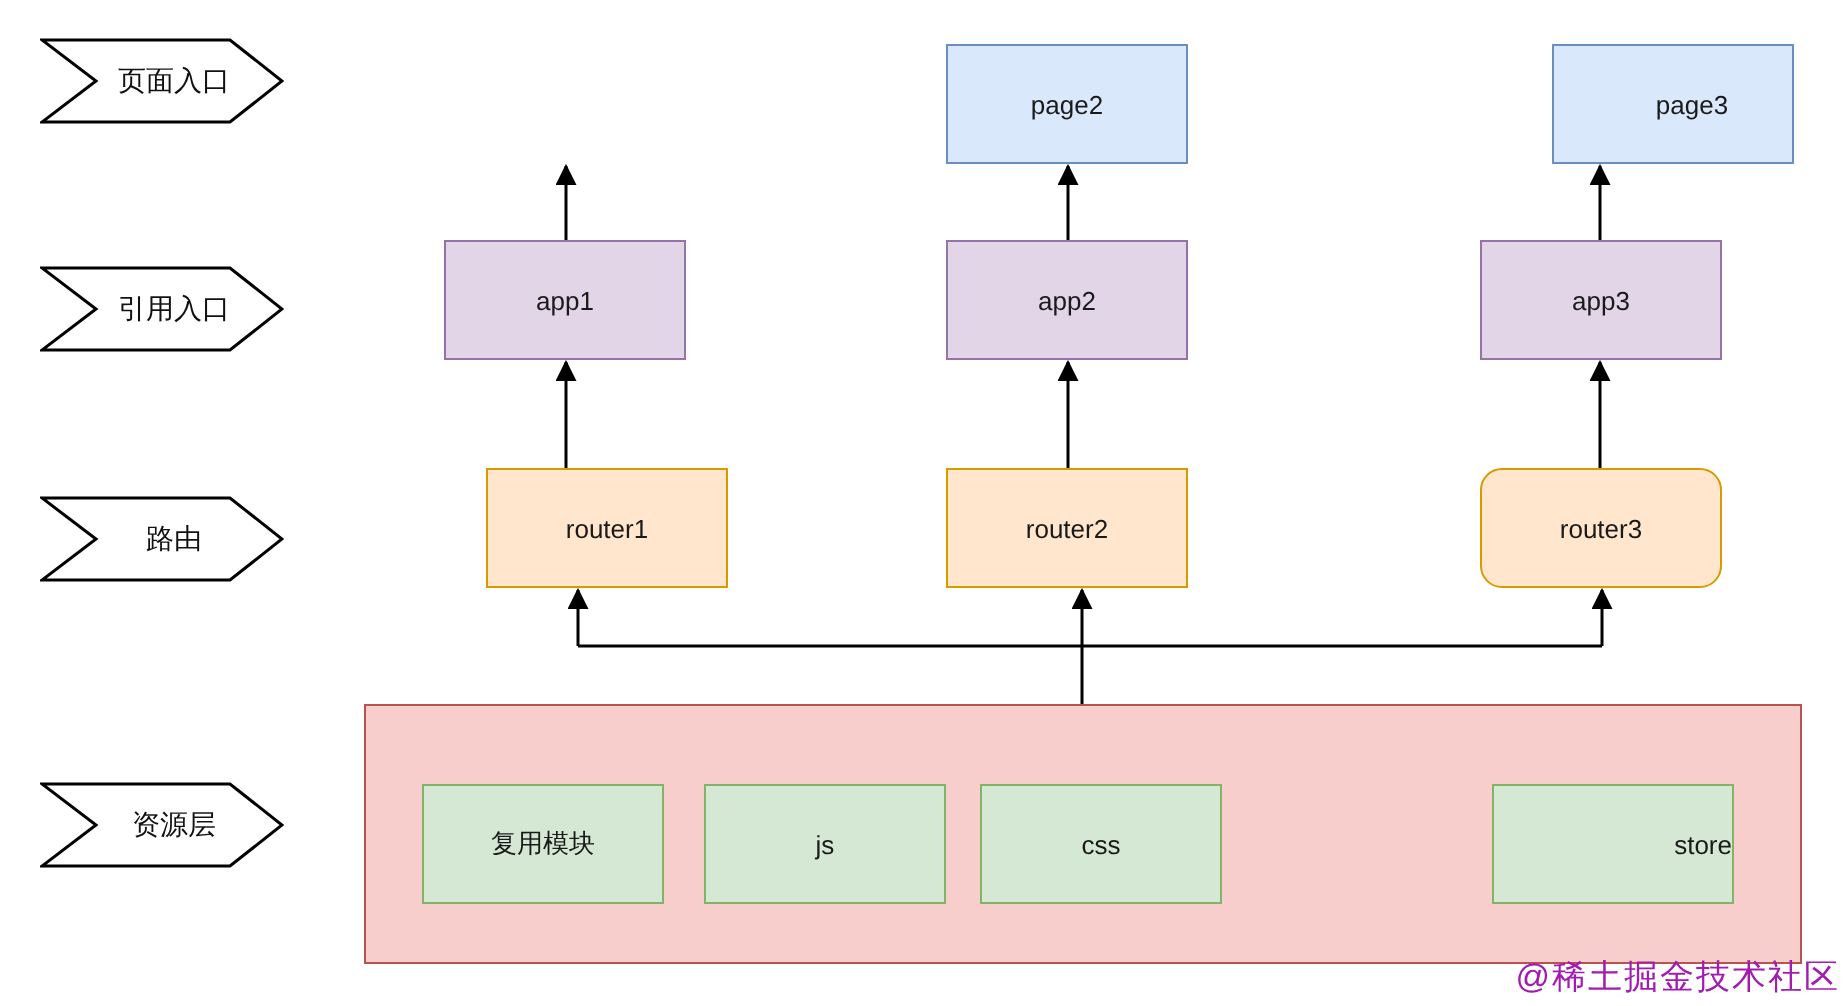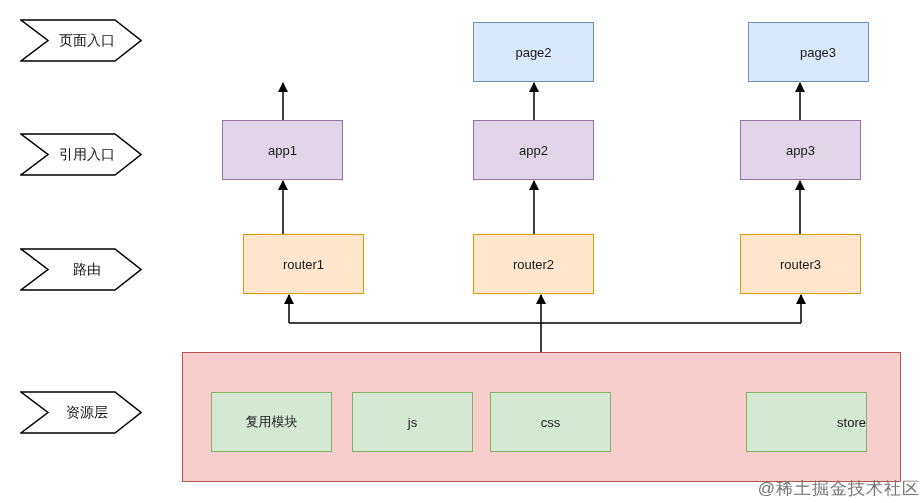--- a/index.html
+++ b/index.html
@@ -33,21 +33,21 @@
     position:absolute;left:182px;top:352px;width:719px;height:130px;box-sizing:border-box;
     background:#f8cecc;border:1.4px solid #b85450;
   }
   .res-item{
     position:absolute;top:39px;width:121px;height:60px;box-sizing:border-box;
     background:#d5e8d4;border:1.4px solid #82b366;
     display:flex;align-items:center;justify-content:center;font-size:13px;
   }
 
   .watermark{
-    position:absolute;right:3px;bottom:3px;font-size:17px;color:#737373;letter-spacing:1px;
+    position:absolute;right:3px;bottom:3px;font-size:17px;color:#a21caf;letter-spacing:1px;
   }
 </style>
 </head>
 <body>
 
 <div class="canvas">
 
   <svg class="connectors" viewBox="0 0 923 503">
     <defs>
       <marker id="arrow" viewBox="0 0 10 10" refX="9" refY="5" markerWidth="7" markerHeight="7" orient="auto">
@@ -104,27 +104,27 @@
   <div class="node page" style="left:473px;top:22px;">
     <span>page2</span>
   </div>
   <div class="node app" style="left:473px;top:120px;">
     <span>app2</span>
   </div>
   <div class="node router" style="left:473px;top:234px;">
     <span>router2</span>
   </div>
 
-  <div class="node page" style="left:748px;top:22px;padding-left:19px;">
+  <div class="node page" style="left:776px;top:22px;padding-left:19px;">
     <span>page3</span>
   </div>
   <div class="node app" style="left:740px;top:120px;">
     <span>app3</span>
   </div>
-  <div class="node router" style="left:740px;top:234px;">
+  <div class="node router" style="left:740px;top:234px;border-radius:11px;">
     <span>router3</span>
   </div>
 
   <div class="resource">
     <div class="res-item" style="left:28px;">
       <span>复用模块</span>
     </div>
     <div class="res-item" style="left:169px;">
       <span>js</span>
     </div>

